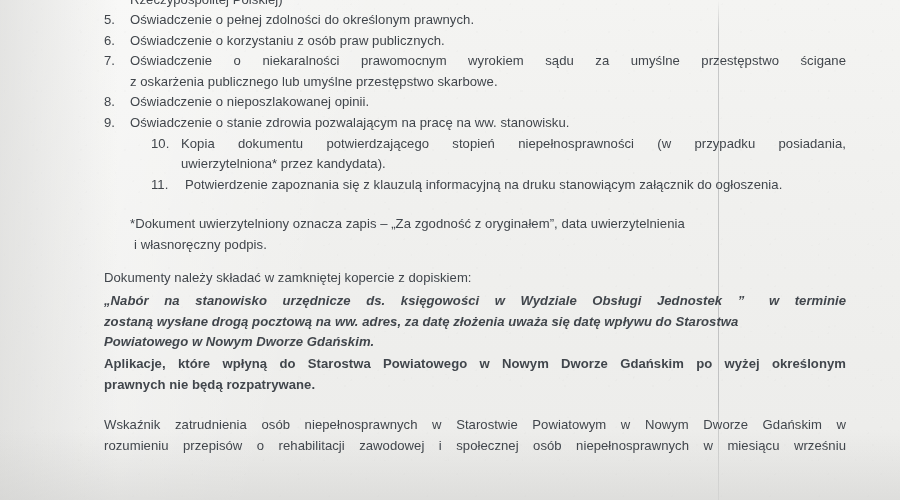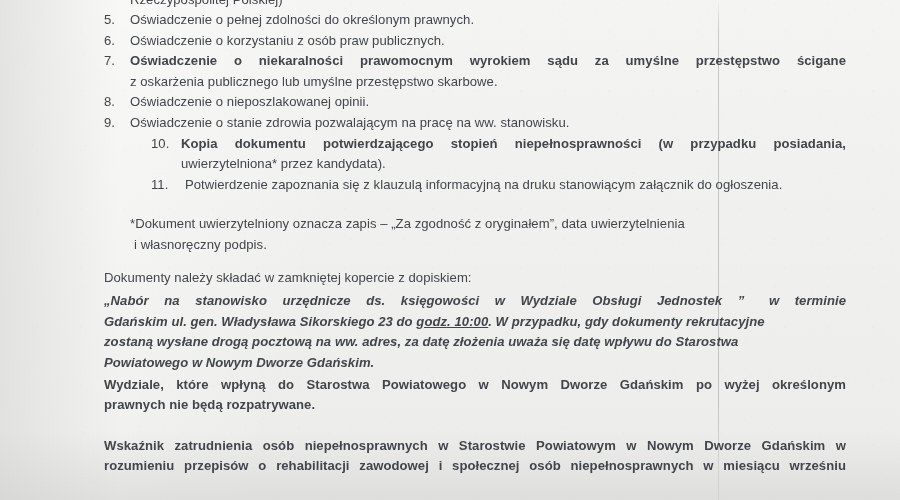--- a/index.html
+++ b/index.html
@@ -97,21 +97,20 @@
     left: 0;
     top: 0;
     width: 22px;
     text-align: left;
   }
   ol.req-list li.wide-num { padding-left: 30px; margin-left: 47px; }
   ol.req-list li.wide-num .num { width: 26px; }
   .just-line {
     text-align: justify;
     text-align-last: justify;
-    font-weight: bold;
   }
 
   .note {
     margin-top: 19px;
     padding-left: 26px;
   }
   .note .cont { display: block; padding-left: 4px; }
 
   .para { margin-top: 12px; }
 
@@ -188,30 +187,26 @@
       <span class="cont">i własnoręczny podpis.</span>
     </div>
 
     <div class="para">Dokumenty należy składać w zamkniętej kopercie z dopiskiem:</div>
 
     <div class="ital">
       <span class="just-line" style="display:block">
         <span>„Nabór na stanowisko urzędnicze ds. księgowości w Wydziale Obsługi Jednostek ”</span>
         <span style="padding-left:9px">w terminie</span>
       </span>
-      <span style="display:block">
-        <span>Gdańskim ul. gen. Władysława Sikorskiego 23 do</span>
-        <span class="u">godz. 10:00</span><span>. W przypadku, gdy dokumenty rekrutacyjne</span>
-      </span>
       <span style="display:block">zostaną wysłane drogą pocztową  na ww. adres, za datę złożenia uważa się datę wpływu do Starostwa</span>
       <span style="display:block">Powiatowego w Nowym Dworze Gdańskim.</span>
     </div>
 
     <div class="blk-bold">
-      <span class="just-line" style="display:block">Wydziale, które wpłyną do Starostwa Powiatowego w Nowym Dworze Gdańskim po wyżej określonym</span>
+      <span class="just-line" style="display:block">Aplikacje, które wpłyną do Starostwa Powiatowego w Nowym Dworze Gdańskim po wyżej określonym</span>
       <span style="display:block">prawnych nie będą rozpatrywane.</span>
     </div>
 
     <div class="tail">
       <span class="just-line" style="display:block">Wskaźnik zatrudnienia osób niepełnosprawnych w Starostwie Powiatowym w Nowym Dworze Gdańskim w</span>
       <span class="just-line" style="display:block">rozumieniu przepisów o rehabilitacji zawodowej i społecznej osób niepełnosprawnych w miesiącu wrześniu</span>
 
     </div>
 
   </div>

